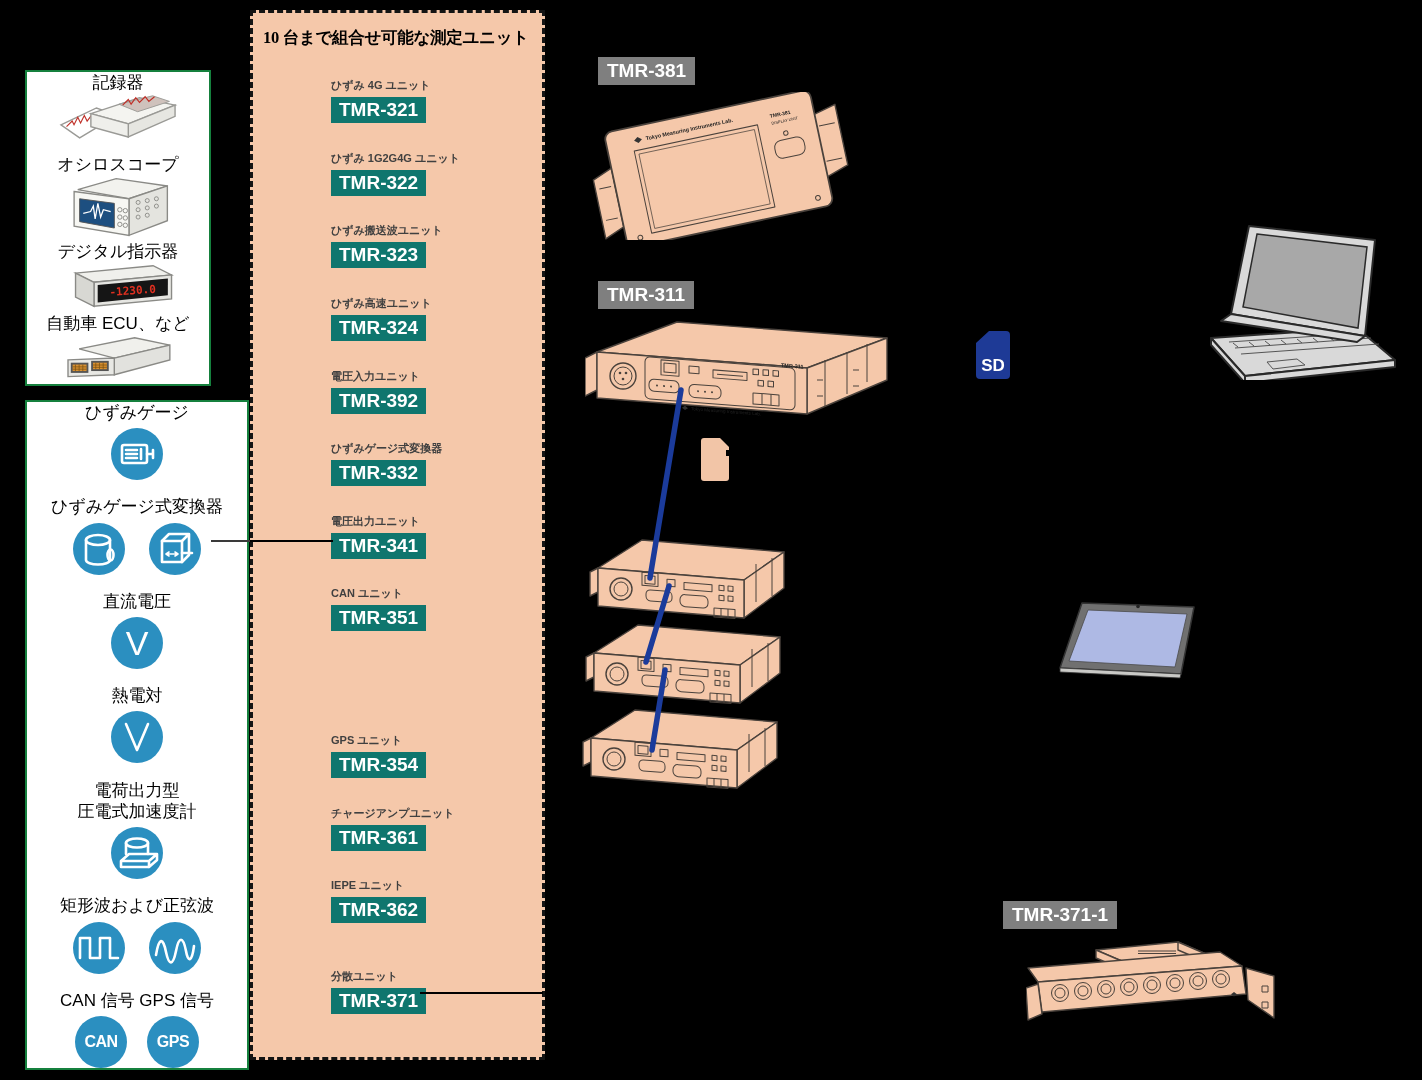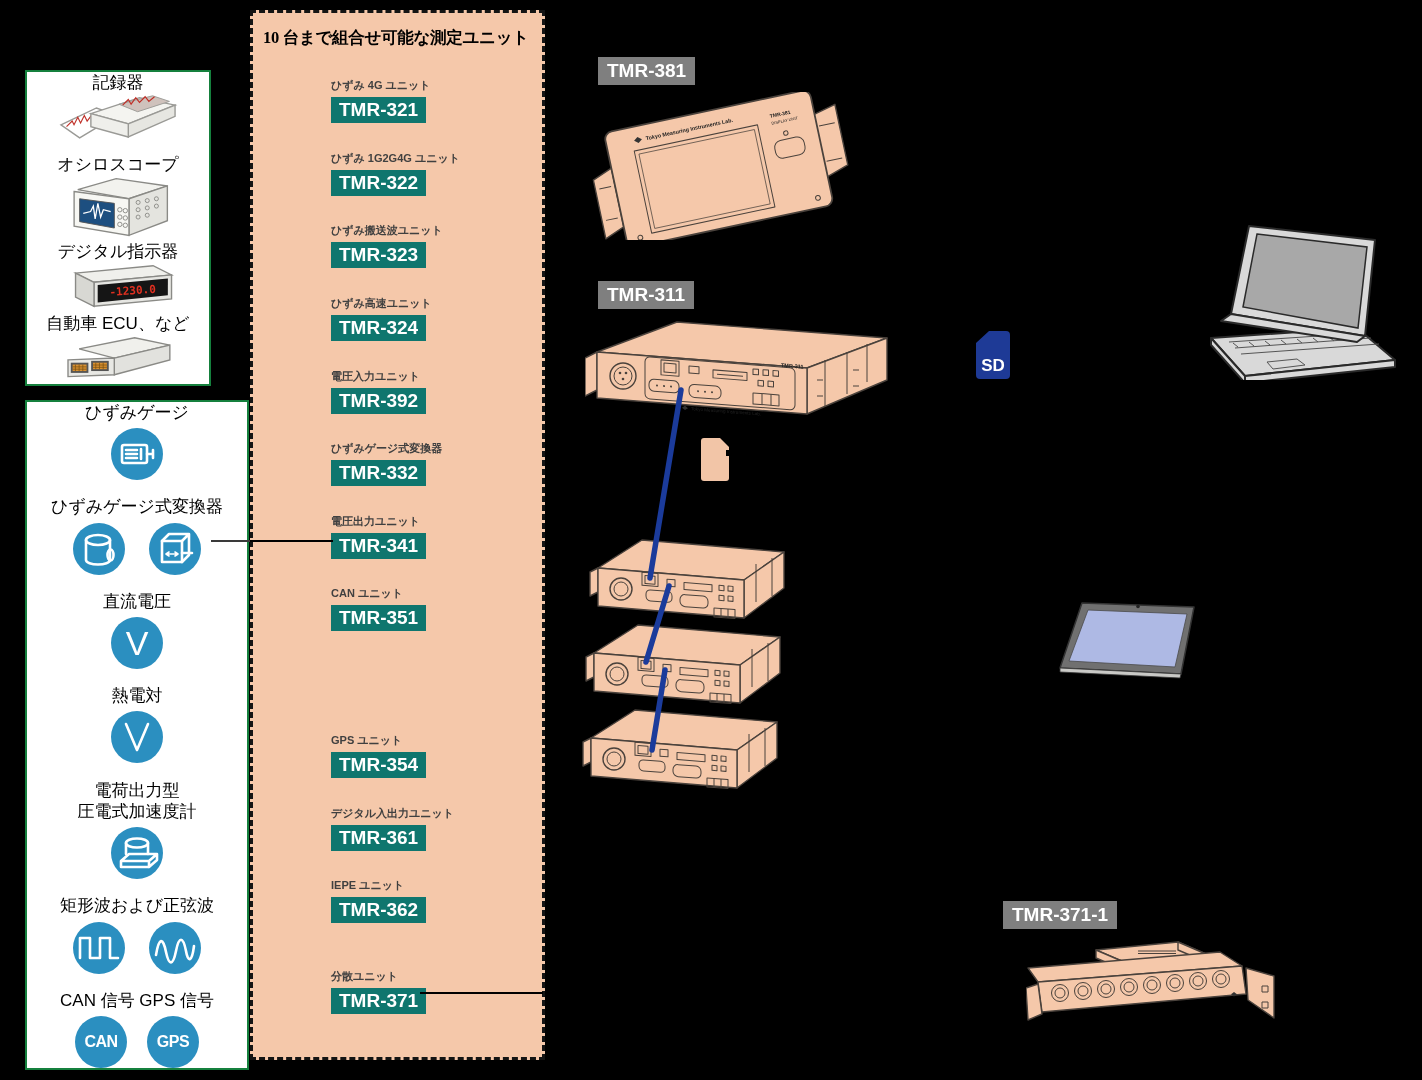--- a/index.html
+++ b/index.html
@@ -212,21 +212,21 @@
 
     <div class="unit-entry" style="top:62px"><div class="unit-name">ひずみ 4G ユニット</div><div class="unit-badge">TMR-321</div></div>
     <div class="unit-entry" style="top:135px"><div class="unit-name">ひずみ 1G2G4G ユニット</div><div class="unit-badge">TMR-322</div></div>
     <div class="unit-entry" style="top:207px"><div class="unit-name">ひずみ搬送波ユニット</div><div class="unit-badge">TMR-323</div></div>
     <div class="unit-entry" style="top:280px"><div class="unit-name">ひずみ高速ユニット</div><div class="unit-badge">TMR-324</div></div>
     <div class="unit-entry" style="top:353px"><div class="unit-name">電圧入力ユニット</div><div class="unit-badge">TMR-392</div></div>
     <div class="unit-entry" style="top:425px"><div class="unit-name">ひずみゲージ式変換器</div><div class="unit-badge">TMR-332</div></div>
     <div class="unit-entry" style="top:498px"><div class="unit-name">電圧出力ユニット</div><div class="unit-badge">TMR-341</div></div>
     <div class="unit-entry" style="top:570px"><div class="unit-name">CAN ユニット</div><div class="unit-badge">TMR-351</div></div>
     <div class="unit-entry" style="top:717px"><div class="unit-name">GPS ユニット</div><div class="unit-badge">TMR-354</div></div>
-    <div class="unit-entry" style="top:790px"><div class="unit-name">デジタル入出力ユニット</div><div class="unit-badge">TMR-361</div></div>
+    <div class="unit-entry" style="top:790px"><div class="unit-name">チャージアンプユニット</div><div class="unit-badge">TMR-361</div></div>
     <div class="unit-entry" style="top:862px"><div class="unit-name">IEPE ユニット</div><div class="unit-badge">TMR-362</div></div>
     <div class="unit-entry" style="top:953px"><div class="unit-name">分散ユニット</div><div class="unit-badge">TMR-371</div></div>
   </div>
 
   <div class="hline" style="left:211px;top:540px;width:39px;background:#3a3a3a;"></div>
   <div class="hline" style="left:250px;top:540px;width:83px;background:#000;"></div>
   <div class="hline" style="left:420px;top:992px;width:123px;background:#000;"></div>
 
   <svg width="0" height="0" style="position:absolute">
     <defs>

